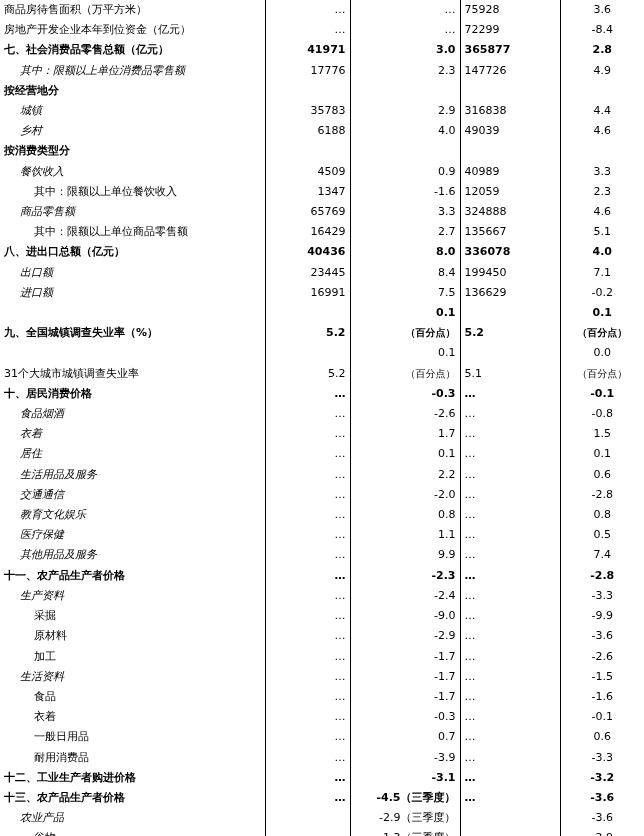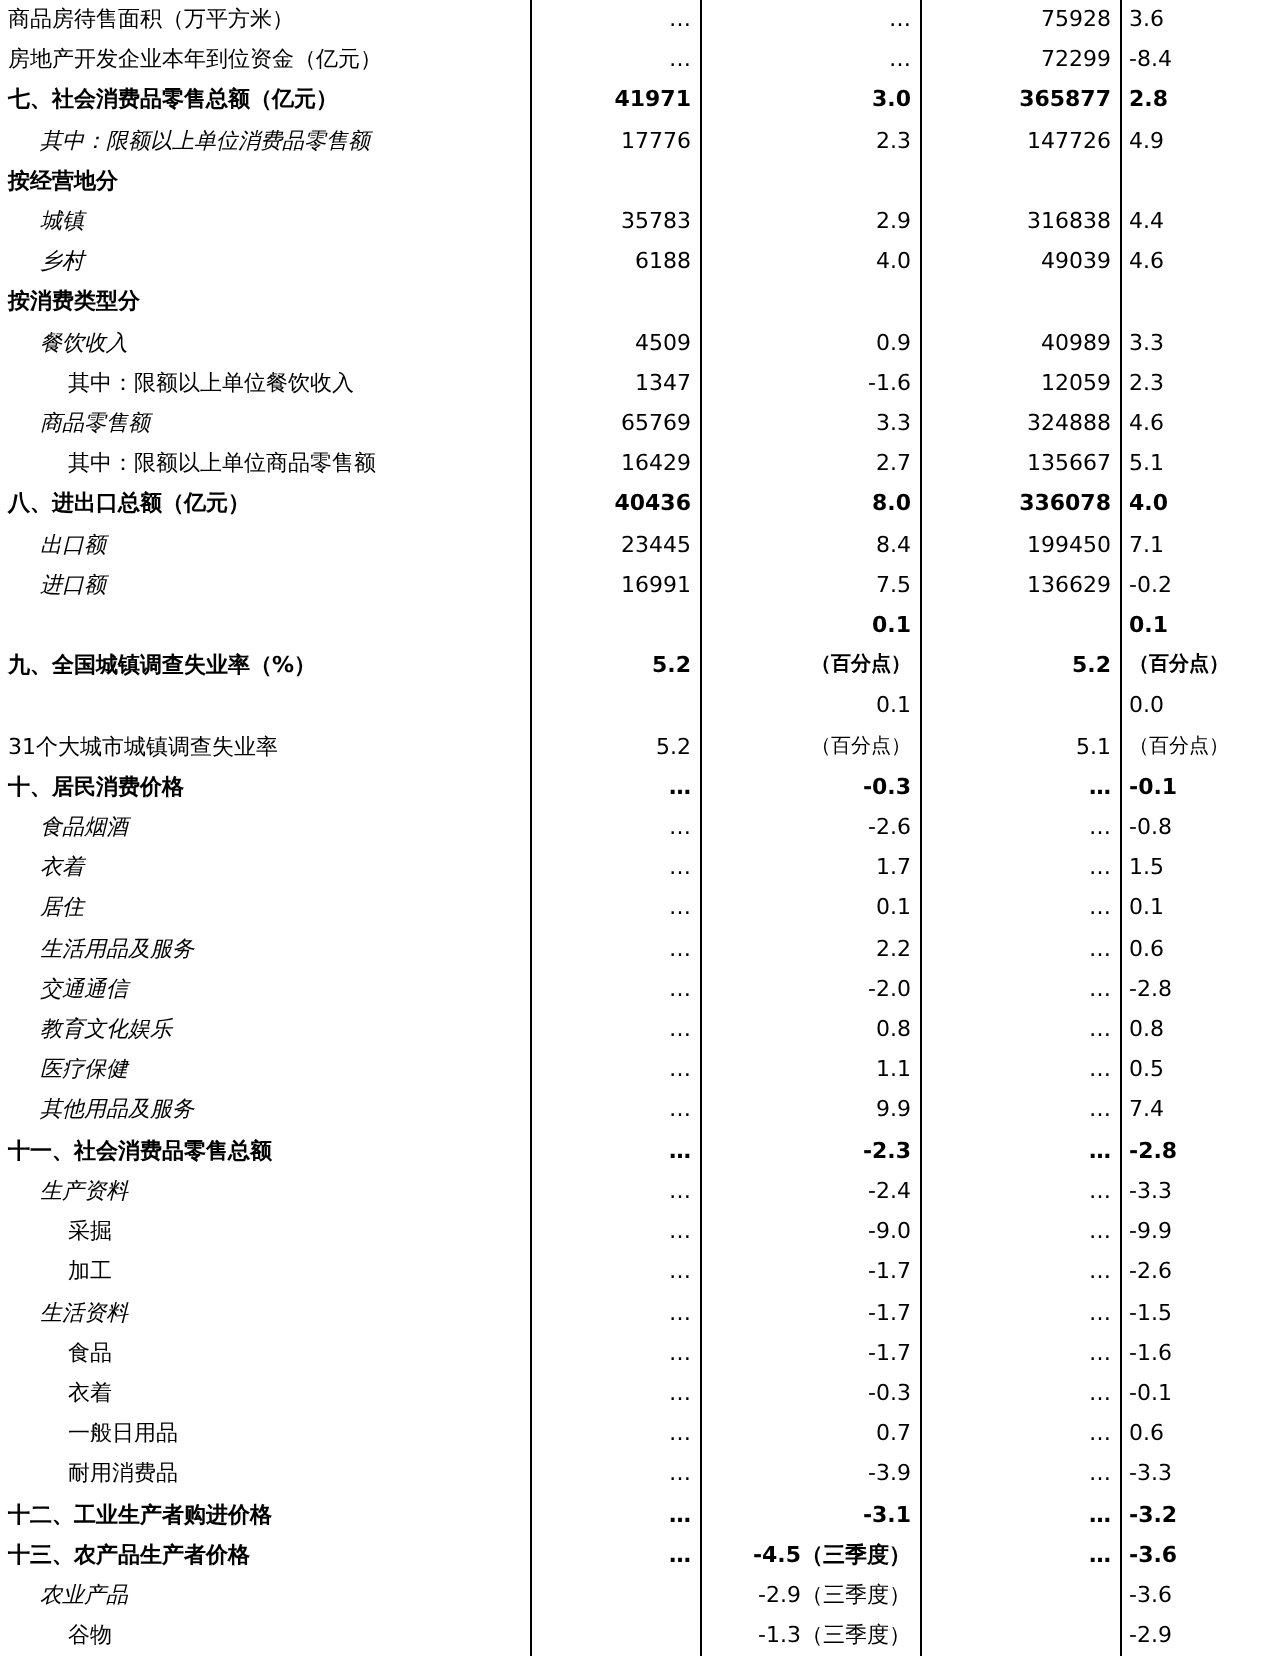--- a/index.html
+++ b/index.html
@@ -50,25 +50,24 @@
     text-align: right;
     padding-right: 10px;
   }
   td.v2 {
     border-right: 1px solid #000;
     text-align: right;
     padding-right: 26px;
   }
   td.v3 {
     border-right: 1px solid #000;
-    text-align: right;
     padding-right: 16px;
   }
   td.v4 {
-    text-align: left;
+    text-align: center;
     padding-right: 6px;
   }
   tr.bold td { font-weight: bold; }
   .indent1 { padding-left: 20px !important; font-style: italic; }
   .indent2 { padding-left: 34px !important; }
   td.v2.note, td.v4.note { font-size: 10px; }
 </style>
 </head>
 <body>
 
@@ -272,39 +271,46 @@
           <td class="v4">0.5</td>
         </tr>
         <tr>
           <td class="label indent1">其他用品及服务</td>
           <td class="v1">…</td>
           <td class="v2">9.9</td>
           <td class="v3">…</td>
           <td class="v4">7.4</td>
         </tr>
         <tr class="bold">
-          <td class="label">十一、社会消费品零售总额</td>
+          <td class="label">十一、农产品生产者价格</td>
           <td class="v1">…</td>
           <td class="v2">-2.3</td>
           <td class="v3">…</td>
           <td class="v4">-2.8</td>
         </tr>
         <tr>
           <td class="label indent1">生产资料</td>
           <td class="v1">…</td>
           <td class="v2">-2.4</td>
           <td class="v3">…</td>
           <td class="v4">-3.3</td>
         </tr>
         <tr>
           <td class="label indent2">采掘</td>
           <td class="v1">…</td>
           <td class="v2">-9.0</td>
           <td class="v3">…</td>
           <td class="v4">-9.9</td>
+        </tr>
+        <tr>
+          <td class="label indent2">原材料</td>
+          <td class="v1">…</td>
+          <td class="v2">-2.9</td>
+          <td class="v3">…</td>
+          <td class="v4">-3.6</td>
         </tr>
         <tr>
           <td class="label indent2">加工</td>
           <td class="v1">…</td>
           <td class="v2">-1.7</td>
           <td class="v3">…</td>
           <td class="v4">-2.6</td>
         </tr>
         <tr>
           <td class="label indent1">生活资料</td>

